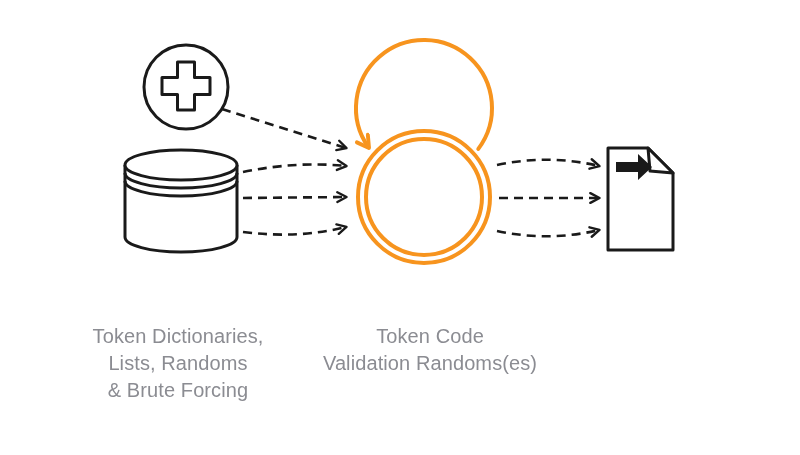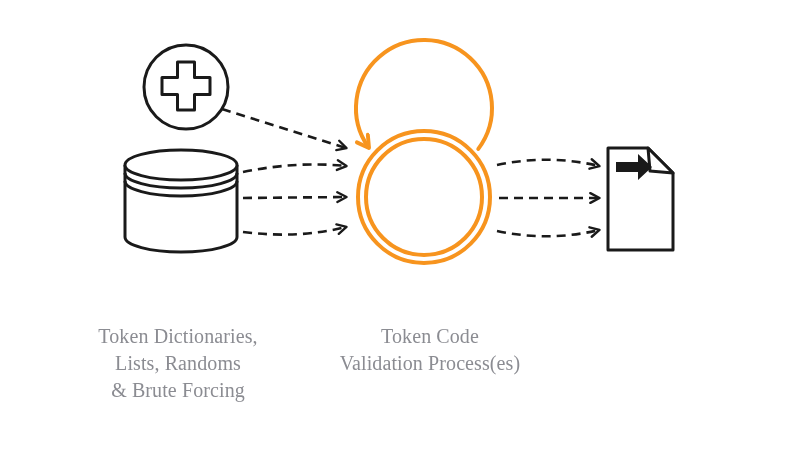--- a/index.html
+++ b/index.html
@@ -4,21 +4,21 @@
 <style>
   :root{
     --accent-orange:#F7941E;
     --line-black:#1a1a1a;
     --label-gray:#8B8C92;
     --background:#FFFFFF;
   }
   html,body{margin:0;padding:0;background:var(--background);}
   .stage{
     position:relative;width:800px;height:455px;background:var(--background);
-    overflow:hidden;font-family:Liberation Serif, serif;
+    overflow:hidden;font-family:Liberation Sans, sans-serif;
   }
   svg{position:absolute;left:0;top:0;}
   .label{
     position:absolute;color:var(--label-gray);
     font-size:20px;line-height:27px;text-align:center;white-space:pre-line;
     letter-spacing:0.1px;
   }
   .lbl-sources{left:38px;top:323px;width:280px;}
   .lbl-process{left:305px;top:323px;width:250px;}
   .lbl-output{left:534px;top:323px;width:220px;}
@@ -85,14 +85,14 @@
       <path class="dashed" d="M497,165 Q549,154 599,166" marker-end="url(#arrowBlack)"></path>
       <path class="dashed" d="M499,198 L599,198" marker-end="url(#arrowBlack)"></path>
       <path class="dashed" d="M497,231 Q549,242 599,230" marker-end="url(#arrowBlack)"></path>
     </g>
   </svg>
 
   <div class="label lbl-sources">Token Dictionaries,
 Lists, Randoms
 &amp; Brute Forcing</div>
   <div class="label lbl-process">Token Code
-Validation Process(es)</div>
+Validation Randoms(es)</div>
 </div>
 
 </body></html>

